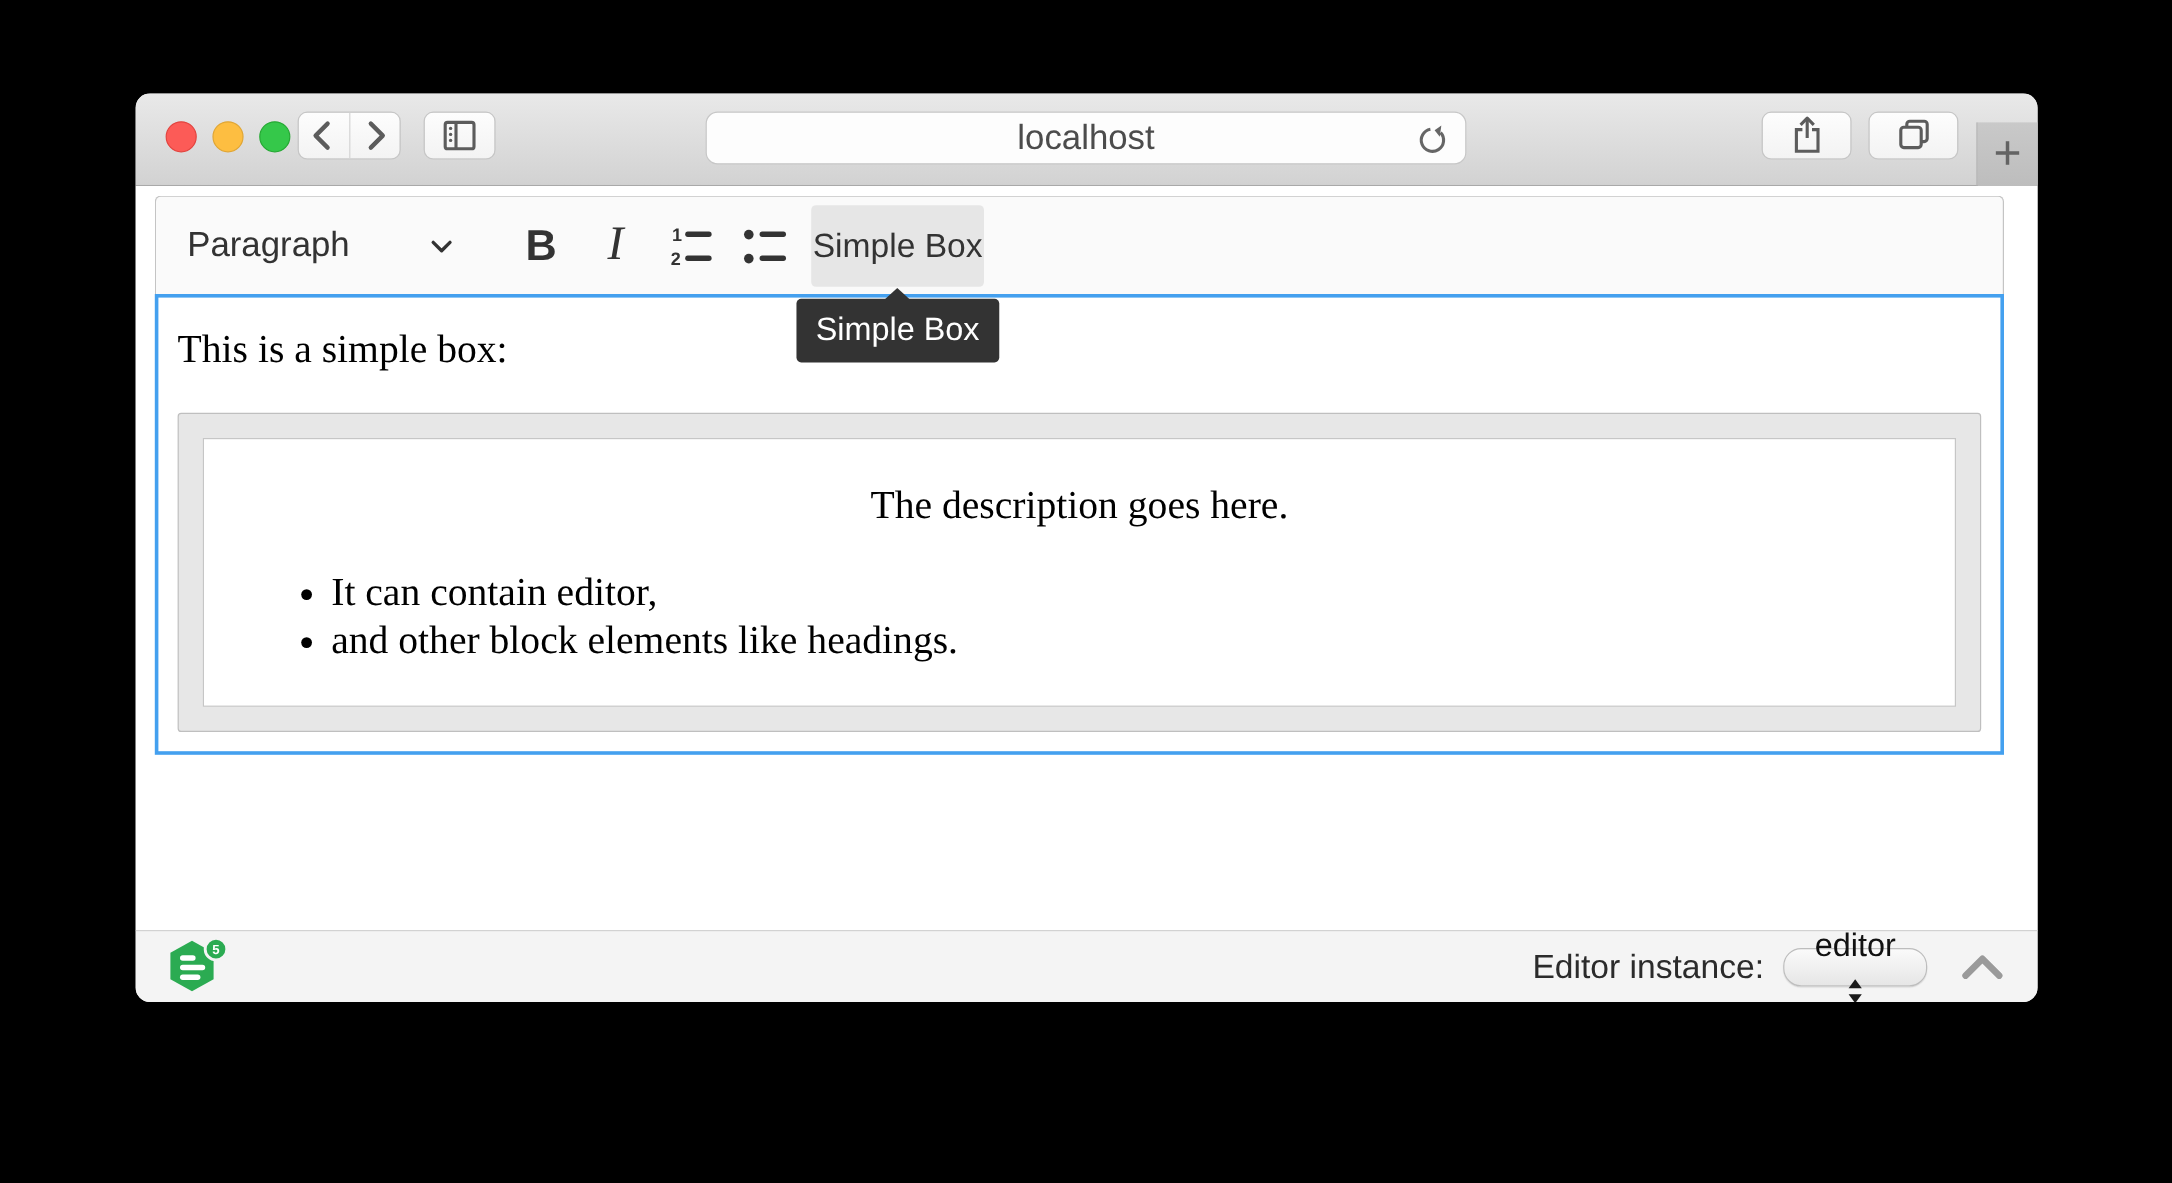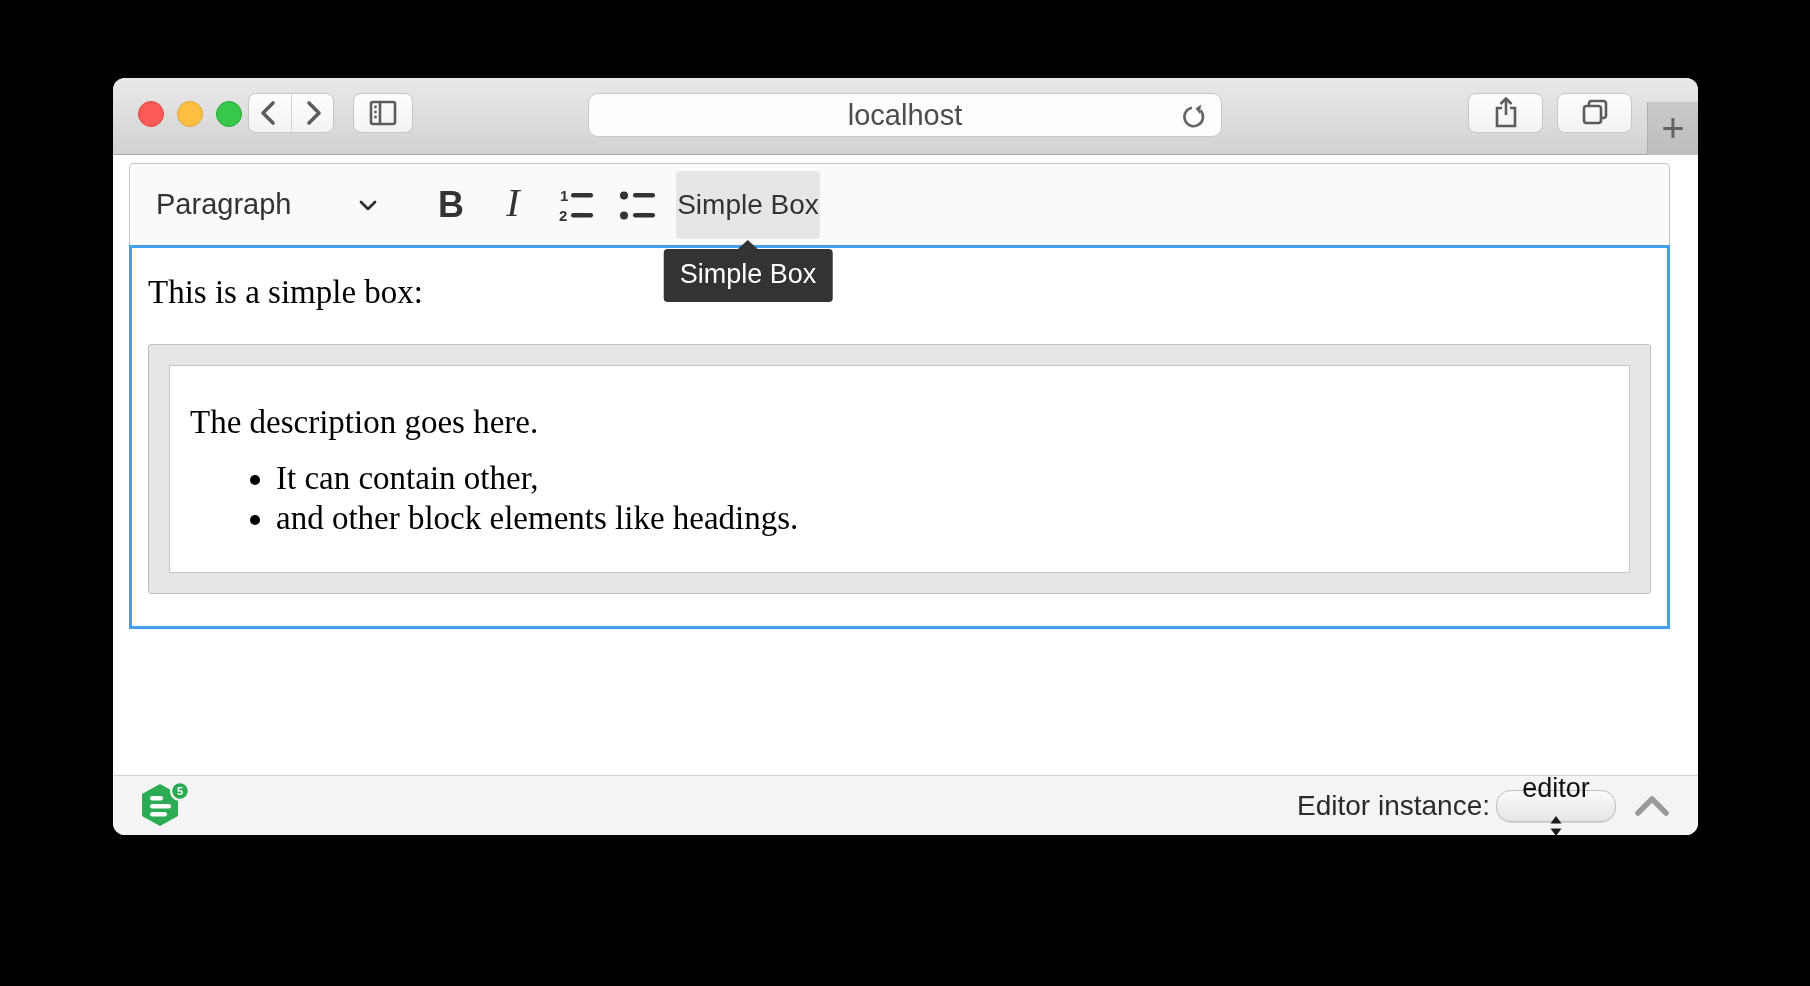--- a/index.html
+++ b/index.html
@@ -99,30 +99,30 @@
   }
   .simple-box-title {
     background:#fff; border:1px solid #c6c6c6;
     font-size:47px; font-weight:bold; line-height:1.2;
     padding:21px 22px; margin-bottom:20px;
   }
   .simple-box-description {
     background:#fff; border:1px solid #c6c6c6;
     padding:22px 20px 30px; font-size:33px;
   }
-  .simple-box-description p { margin:16px 0 16px; line-height:1.15; }
+  .simple-box-description p { margin:16px 0 32px; line-height:1.15;text-align:center; }
   .simple-box-description ul { margin:0 0 4px; padding-left:86px; }
   .simple-box-description li { line-height:1.22; }
 
   
   .debug-bar {
     flex:0 0 60px; background:#f4f4f4; border-top:1px solid #d2d2d2;
     display:flex; align-items:center; padding:0 26px; position:relative;
   }
-  .bar-right { margin-left:auto; display:flex; align-items:center; gap:6px; }
+  .bar-right { margin-left:auto; display:flex; align-items:center; gap:16px; }
   .instance-label { font-size:28px; color:#2b2b2b; }
   .mac-select {
     width:120px; height:32px; border-radius:15px;
     background:linear-gradient(#fafafa,#e6e6e6);
     border:1px solid #bdbdbd; box-shadow:0 1px 1px rgba(0,0,0,.12);
     display:flex; align-items:center; justify-content:center; gap:10px;
     font-size:27px; color:#111;flex-direction:column;
   }
   .collapse { margin-left:10px; display:flex; align-items:center; }
 
@@ -254,21 +254,21 @@
         </div>
       </div>
 
       <div class="ck-content">
         <p class="intro">This is a simple box:</p>
 
         <div class="simple-box">
           <div class="simple-box-description">
             <p>The description goes here.</p>
             <ul>
-              <li>It can contain other,</li>
+              <li>It can contain editor,</li>
               <li>and other block elements like headings.</li>
             </ul>
           </div>
         </div>
       </div>
 
     </div>
   </div>
 
   <div class="debug-bar">

